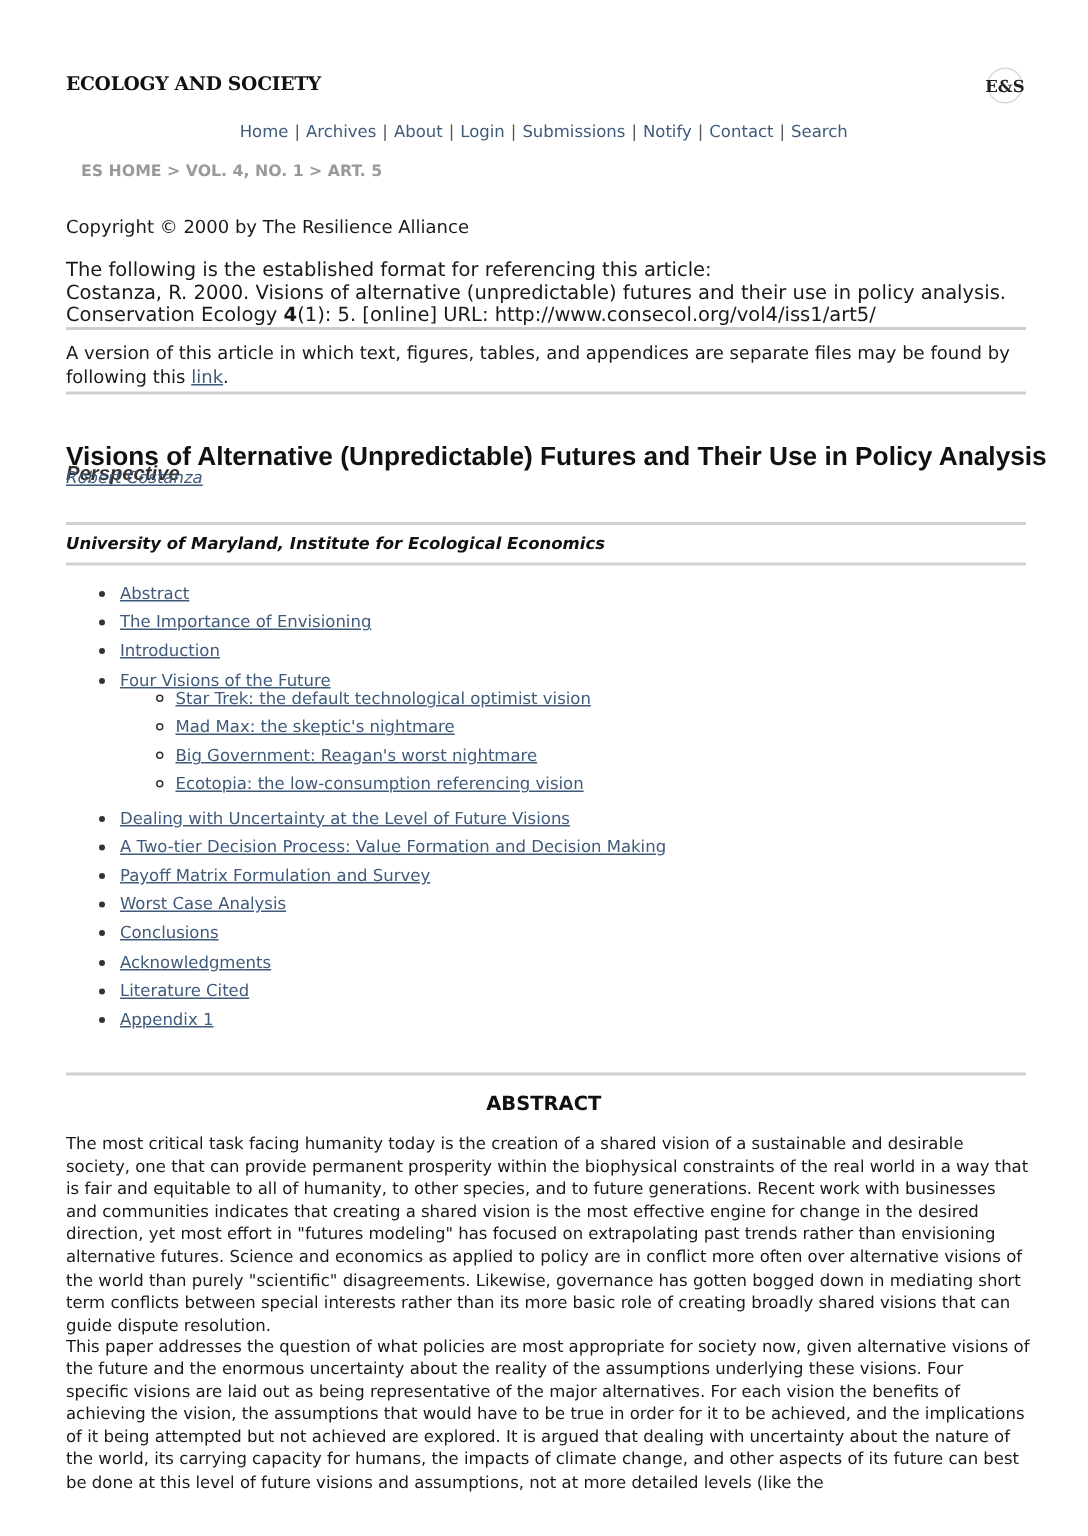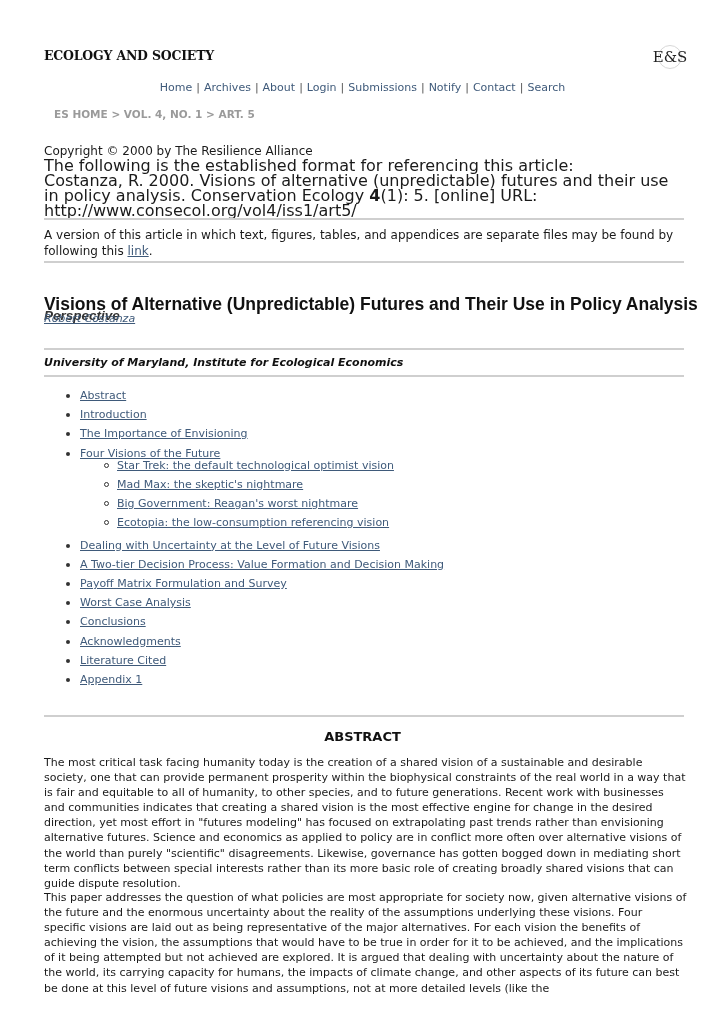--- a/index.html
+++ b/index.html
@@ -14,35 +14,35 @@
   }
   .logo {
     position: absolute; right: 40px; top: 46px; width: 30px; height: 22px;
     display: flex; align-items: center; justify-content: center;
   }
   .logo .ring {
     position: absolute; width: 22px; height: 22px; border-radius: 50%;
     border: 1.5px solid #d8d8d8;
   }
   .logo .txt {
-    position: relative; font-family: "DejaVu Serif", serif; font-weight: normal;
-    font-size: 15px; color: #222; text-align: right;
+    position: relative; font-family: "DejaVu Serif", serif; font-weight: bold;
+    font-size: 11px; color: #222; text-align: right;
   }
   .topnav {
     position: absolute; left: 0; right: 0; top: 81px; text-align: center;
     font-size: 11px; color: #555;
   }
   .topnav a { color: #3f5a7a; text-decoration: none; }
   .topnav .sep { color: #555; padding: 0 4px; }
   .crumb {
     position: absolute; left: 54px; top: 108px; font-size: 10.5px;
     font-weight: bold; color: #9a9a9a;
   }
   .copy { position: absolute; left: 44px; top: 144px; font-size: 12px; }
-  .ref { position: absolute; left: 44px; top: 158px; right: 41px; font-size: 16px; line-height: 15px; }
+  .ref { position: absolute; left: 44px; top: 173px; right: 41px; font-size: 13px; line-height: 15px; }
   .ref b { font-weight: bold; }
   hr.rule {
     position: absolute; left: 44px; right: 41px; height: 0; margin: 0;
     border: none; border-top: 2px solid #cfcfcf;
   }
   .version { position: absolute; left: 44px; right: 41px; top: 227px; font-size: 12px; line-height: 16px; }
   a.lnk { color: #3f5a7a; text-decoration: underline; }
   .persp {
     position: absolute; left: 44px; top: 268px; font-family: "Liberation Sans", sans-serif;
     font-style: italic; font-weight: bold; font-size: 13.5px; color: #333; margin-top: 40px;
@@ -112,22 +112,22 @@
 <div class="persp">Perspective</div>
 <div class="title">Visions of Alternative (Unpredictable) Futures and Their Use in Policy Analysis</div>
 <div class="author"><a class="lnk">Robert Costanza</a></div>
 
 <hr class="rule" style="top:348px;">
 <div class="affil">University of Maryland, Institute for Ecological Economics</div>
 <hr class="rule" style="top:375px;">
 
 <ul class="toc">
   <li class="top"><a>Abstract</a></li>
+  <li class="top"><a>The Importance of Envisioning</a></li>
   <li class="top"><a>Introduction</a></li>
-  <li class="top"><a>The Importance of Envisioning</a></li>
   <li class="top" style="height:92px;">
     <a>Four Visions of the Future</a>
     <ul class="sub">
       <li><a>Star Trek: the default technological optimist vision</a></li>
       <li><a>Mad Max: the skeptic's nightmare</a></li>
       <li><a>Big Government: Reagan's worst nightmare</a></li>
       <li><a>Ecotopia: the low-consumption referencing vision</a></li>
     </ul>
   </li>
   <li class="top"><a>Dealing with Uncertainty at the Level of Future Visions</a></li>

